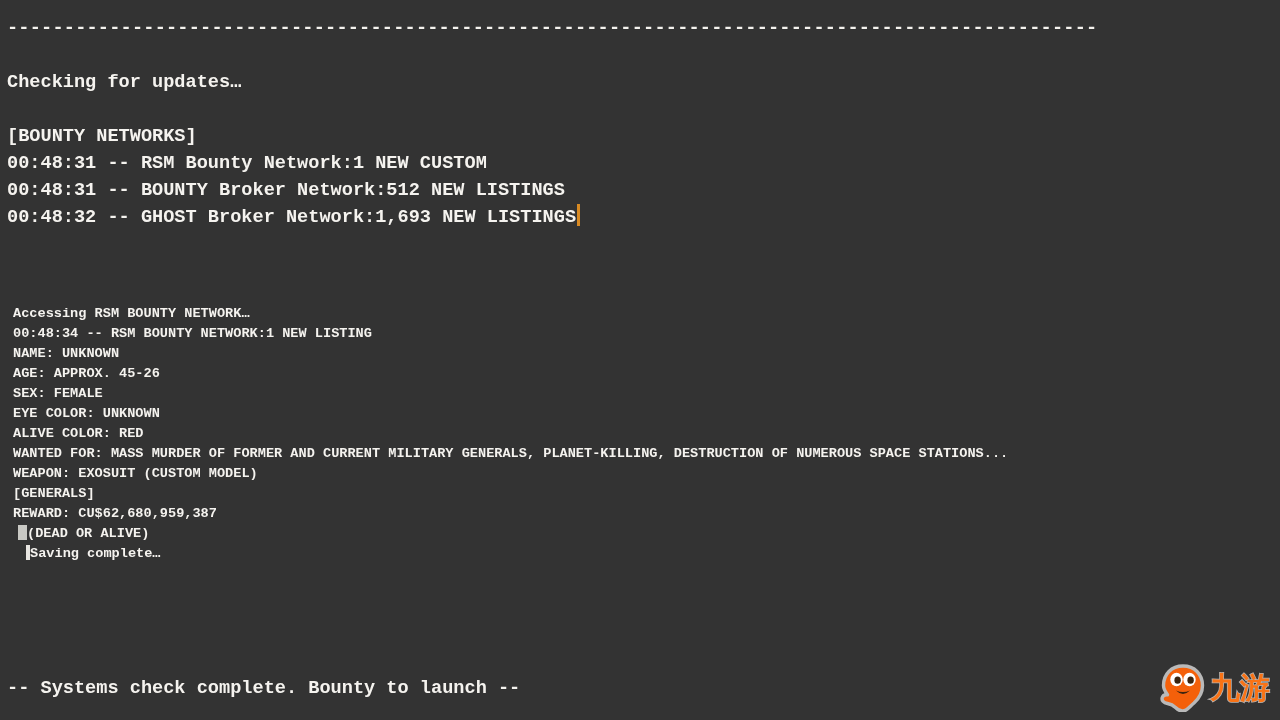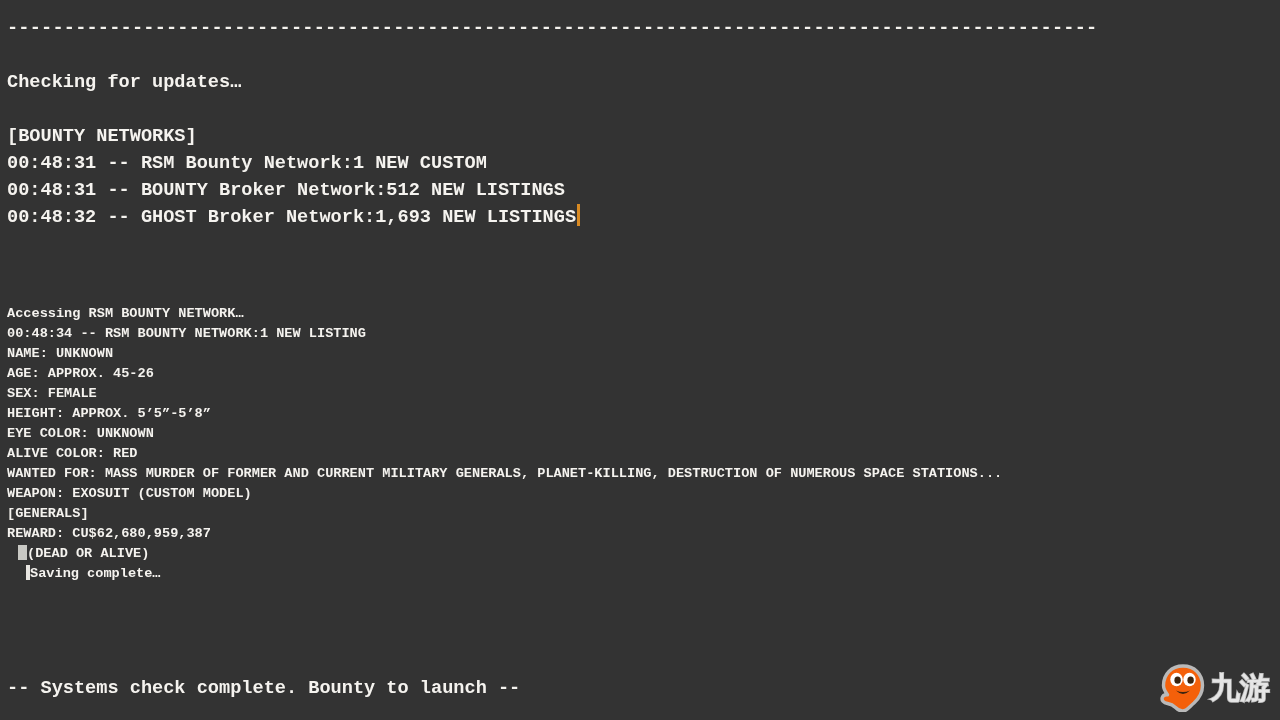--- a/index.html
+++ b/index.html
@@ -65,21 +65,21 @@
   #listing-block {
     position: absolute;
     left: 1px;
     top: 304px;
     font-size: 13.6px;
     line-height: 20px;
     font-weight: 700;
   }
   #listing-block .line {
     height: 20px;
-    padding-left: 6px;
+    padding-left: 12px;
   }
 
   
   .line-cursor {
     position: relative;
     padding-left: 0 !important;
     margin-left: 14px;
   }
   .cur-block {
     display: inline-block;
@@ -124,21 +124,21 @@
   }
   #watermark .mascot {
     width: 46px;
     height: 48px;
     flex: 0 0 auto;
   }
   #watermark .wordmark {
     font-family: "DejaVu Sans", sans-serif;
     font-size: 30px;
     font-weight: 700;
-    color: #e5e5e5;
+    color: #f97316;
     letter-spacing: 0px;
     line-height: 1;
     -webkit-text-stroke: 1.5px #b5b5b5;
     paint-order: stroke fill;
   }
 </style>
 </head>
 <body>
 
 <div id="terminal">
@@ -167,21 +167,20 @@
     <div class="line">Accessing RSM BOUNTY NETWORK…</div>
 
     <div class="line">00:48:34 -- RSM BOUNTY NETWORK:1 NEW LISTING</div>
 
     <div class="line">NAME: UNKNOWN</div>
 
     <div class="line">AGE: APPROX. 45-26</div>
 
     <div class="line">SEX: FEMALE</div>
 
-    <div class="line">HEIGHT: APPROX. 5’5”-5’8”</div>
 
     <div class="line">EYE COLOR: UNKNOWN</div>
 
     <div class="line">ALIVE COLOR: RED</div>
 
     <div class="line">WANTED FOR: MASS MURDER OF FORMER AND CURRENT MILITARY GENERALS, PLANET-KILLING, DESTRUCTION OF NUMEROUS SPACE STATIONS...</div>
 
     <div class="line">WEAPON: EXOSUIT (CUSTOM MODEL)</div>
 
     <div class="line">[GENERALS]</div>

